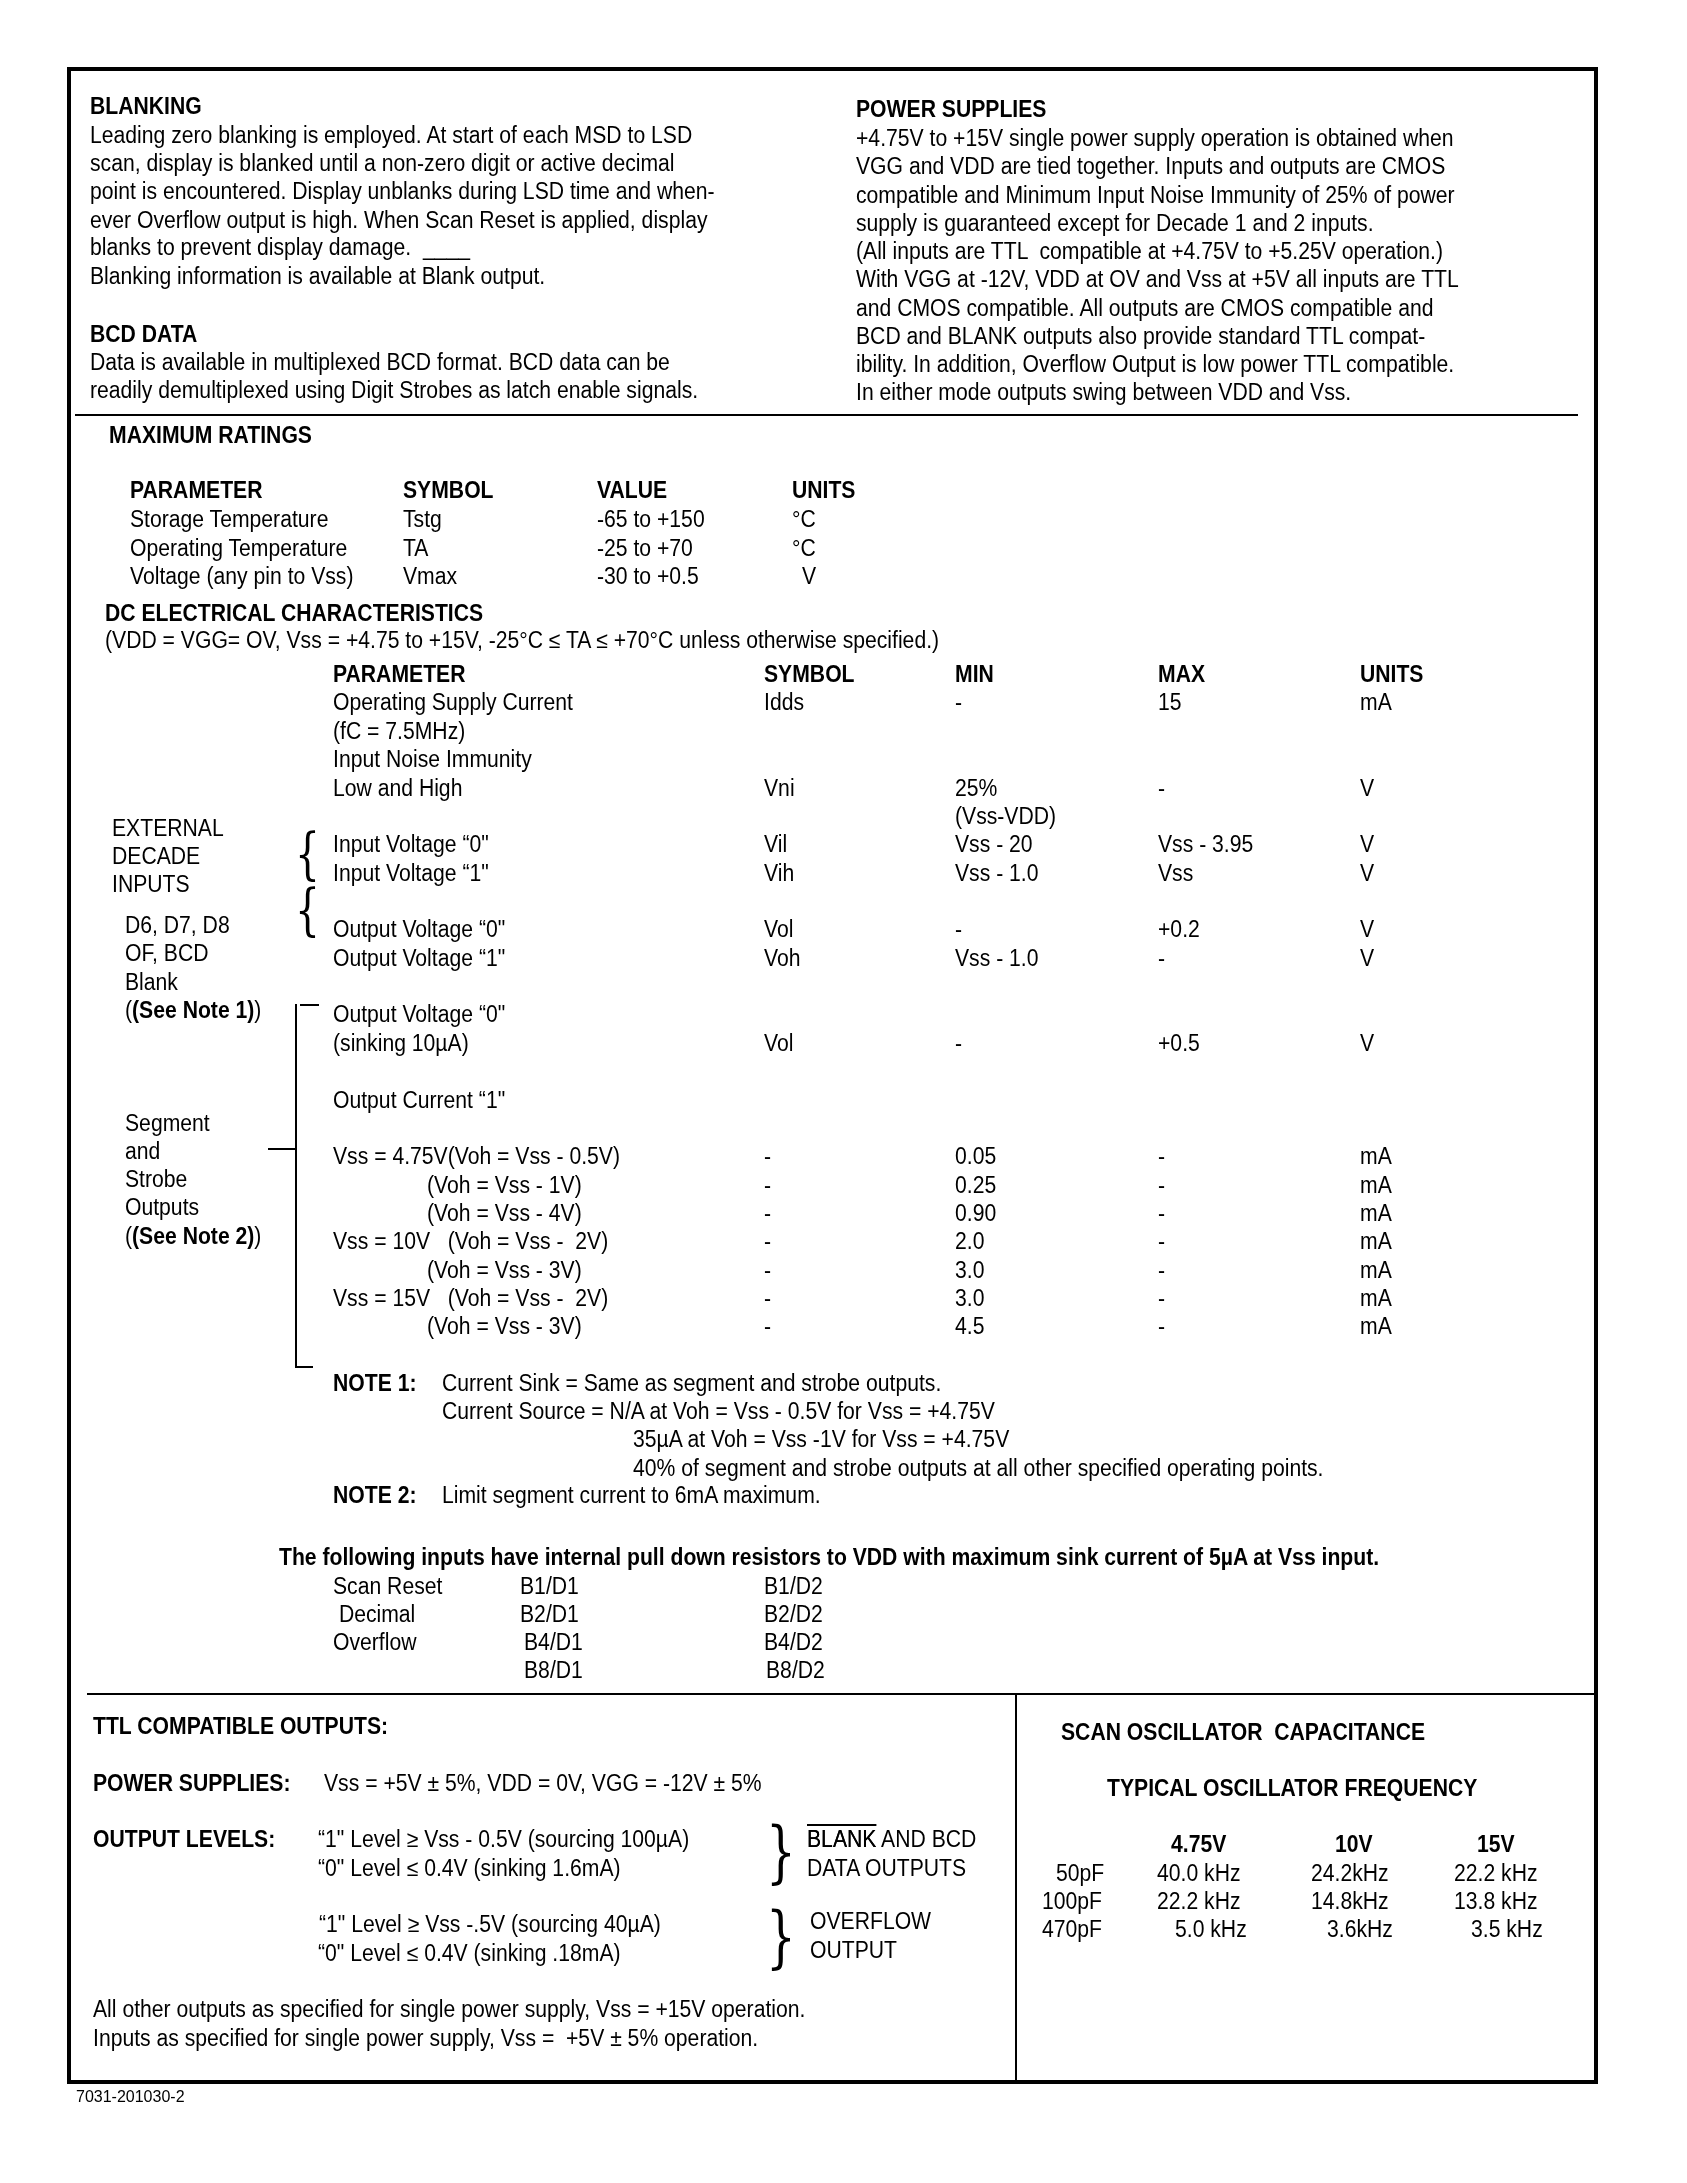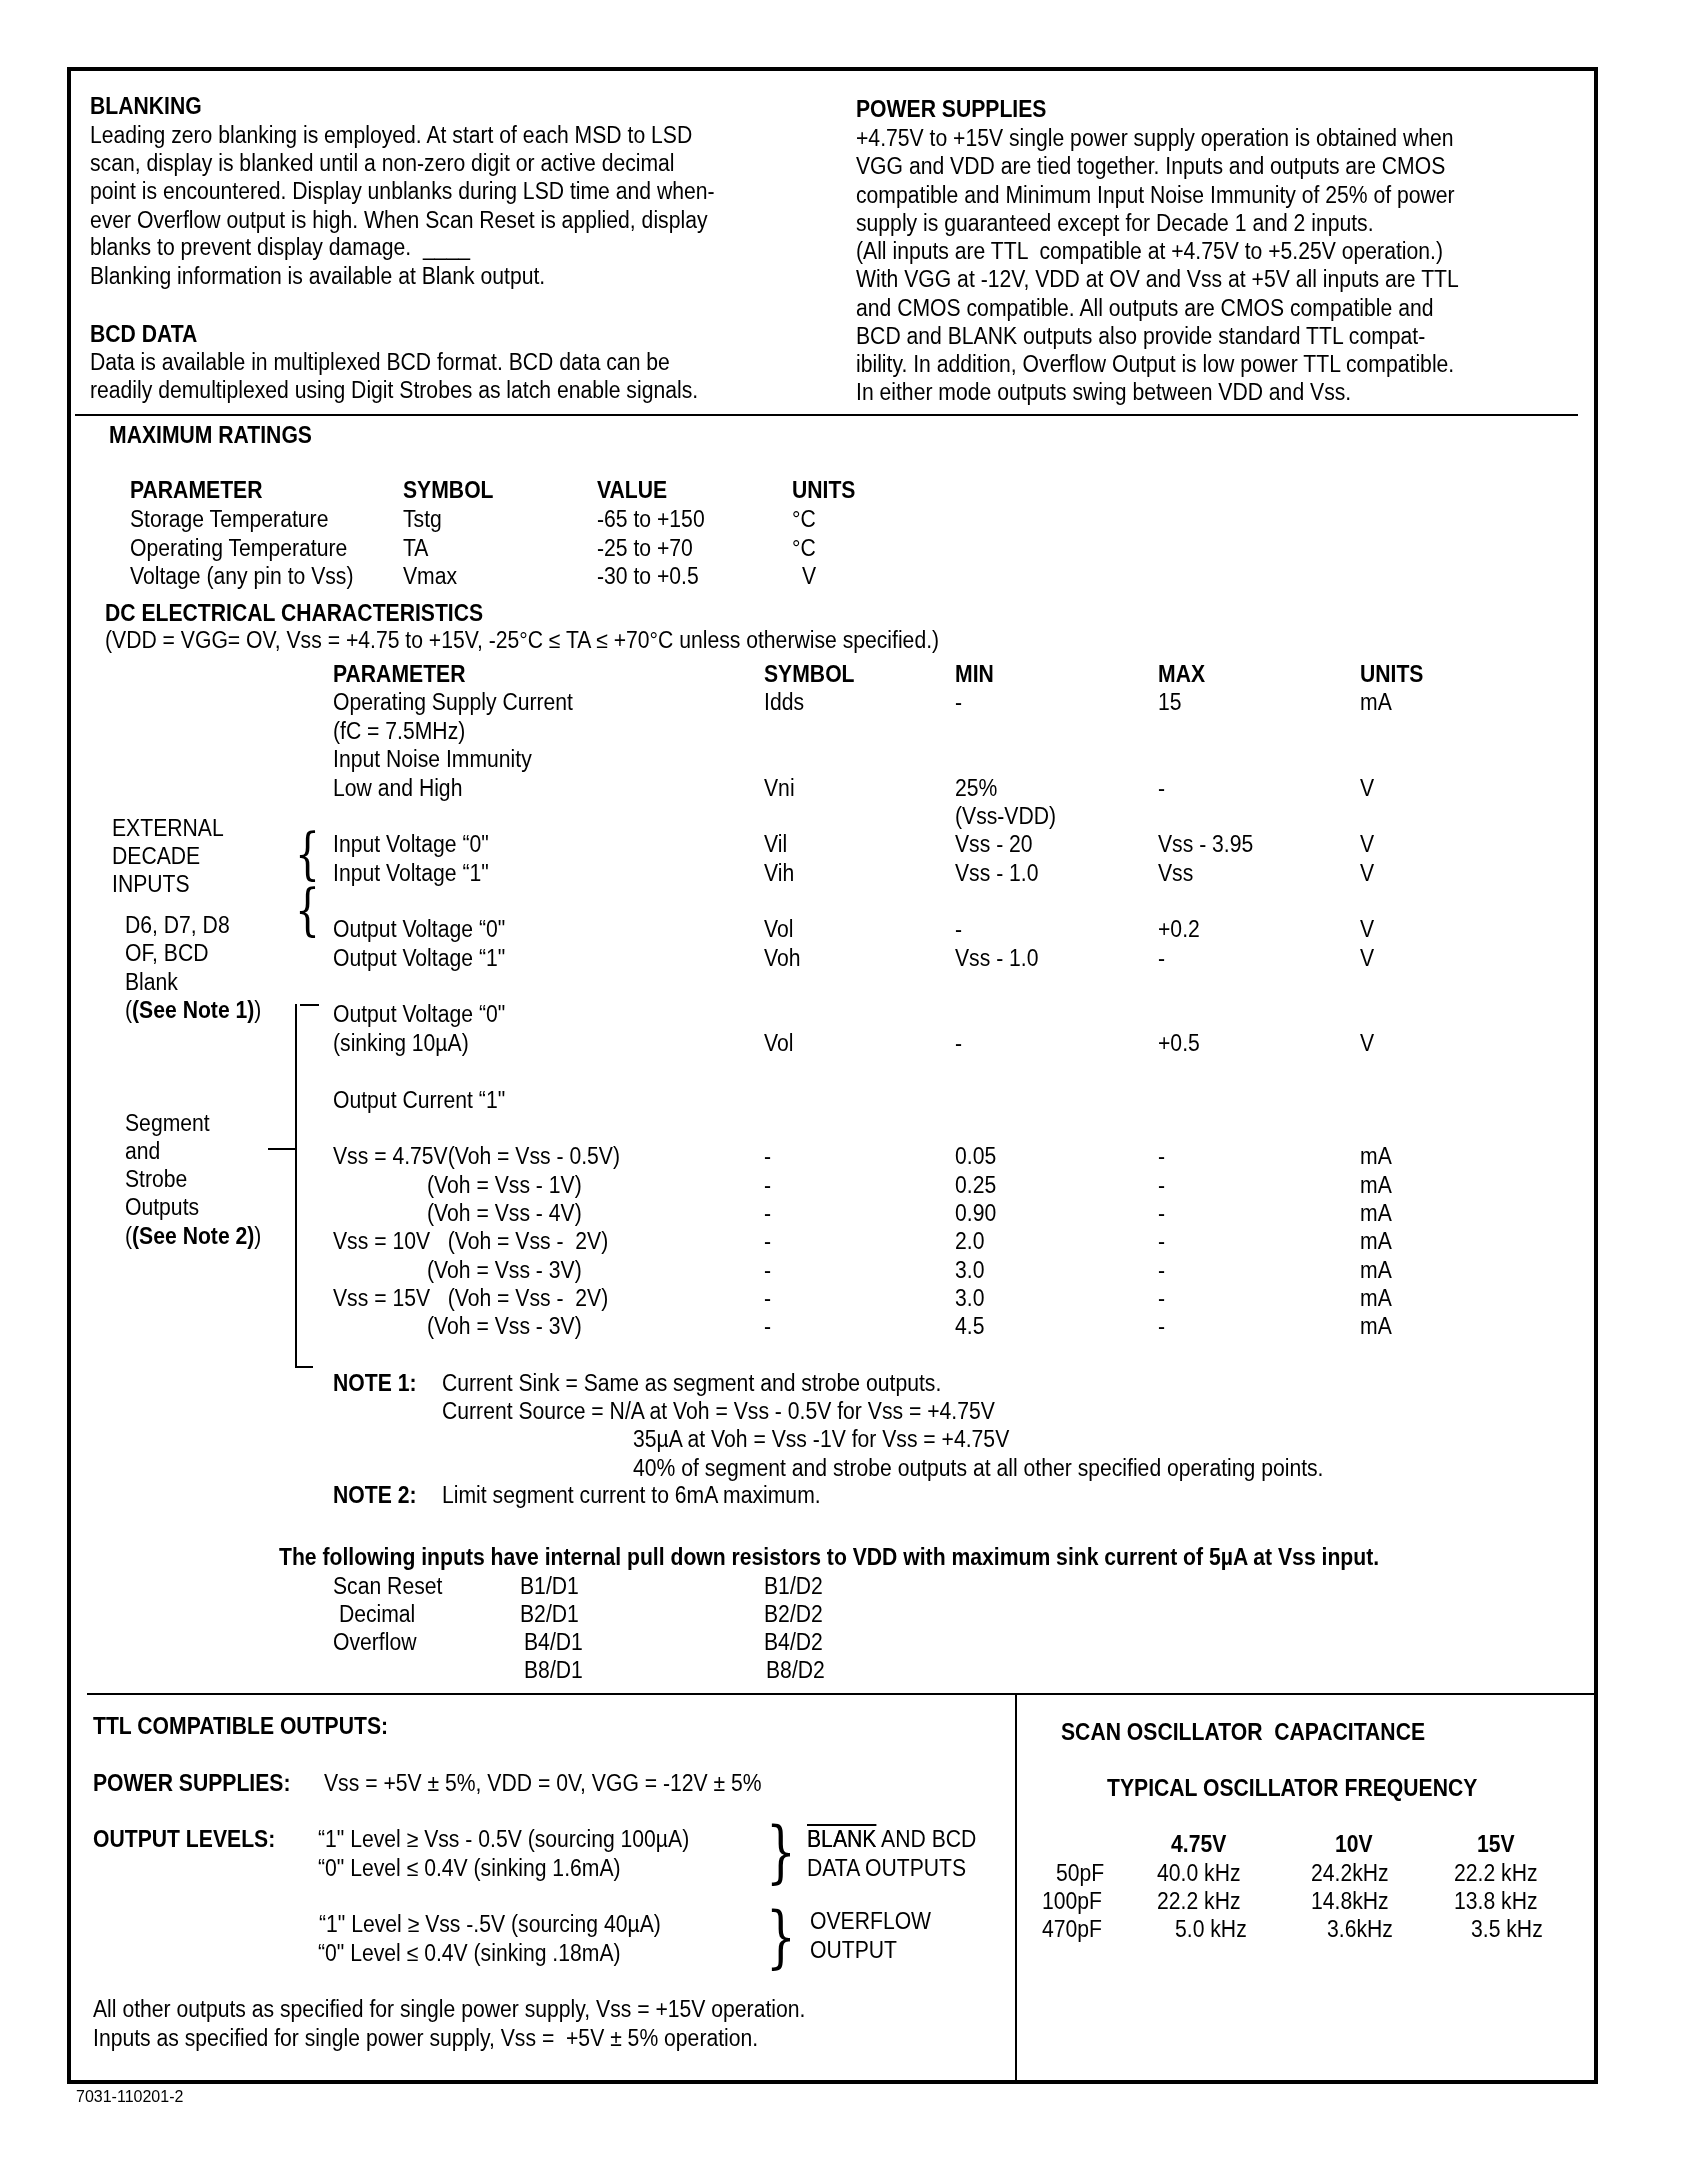--- a/index.html
+++ b/index.html
@@ -280,14 +280,14 @@
   <div class="t" style="left:1157px; top:1887px;">22.2 kHz</div>
   <div class="t" style="left:1311px; top:1887px;">14.8kHz</div>
   <div class="t" style="left:1454px; top:1887px;">13.8 kHz</div>
 
   <div class="t" style="left:1042px; top:1915px;">470pF</div>
   <div class="t" style="left:1175px; top:1915px;">5.0 kHz</div>
   <div class="t" style="left:1327px; top:1915px;">3.6kHz</div>
   <div class="t" style="left:1471px; top:1915px;">3.5 kHz</div>
 </section>
 
-<div class="footer">7031-110201-2</div>
+<div class="footer">7031-201030-2</div>
 
 
 </body></html>

